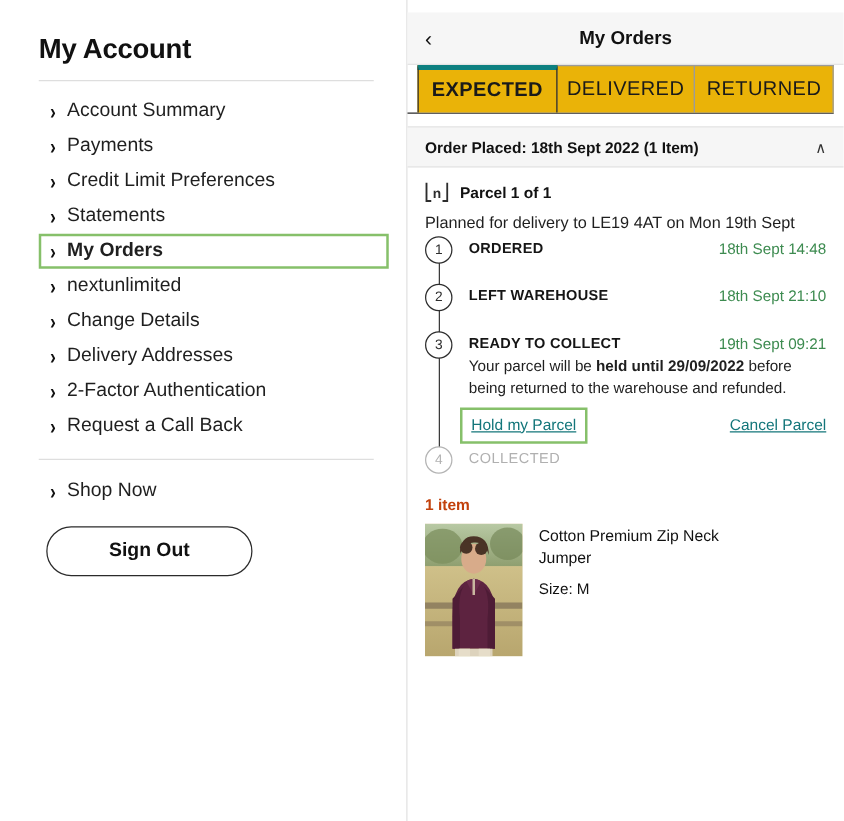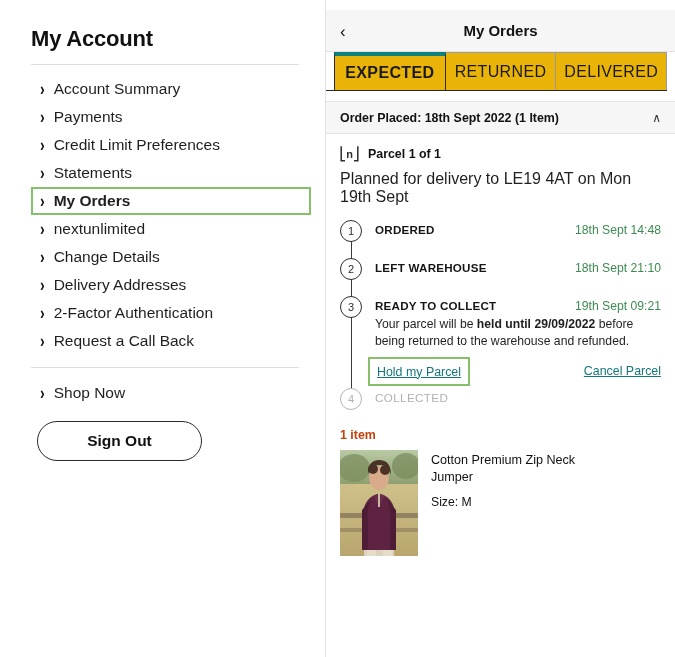--- a/index.html
+++ b/index.html
@@ -98,21 +98,21 @@
   .caret-up { font-size: 12px; color: #333; line-height: 1; }
 
   
   .parcel-block { padding: 11px 14px 0 14px; }
   .parcel-head { display: flex; align-items: center; gap: 9px; margin-bottom: 8px; }
   .n-logo {
     width: 19px; height: 17px; position: relative; flex: none;
   }
   .n-logo svg { display: block; }
   .parcel-label { font-size: 12.4px; font-weight: 700; color: #111; }
-  .planned { font-size: 16px; color: #1f1f1f; margin-bottom: 14px; }
+  .planned { font-size: 13px; color: #1f1f1f; margin-bottom: 4px; }
 
   
   .timeline { position: relative; }
   .tl-line {
     position: absolute; left: 11px; top: 20px; bottom: 17px;
     width: 1.4px; background: #3b3b3b;
   }
   .tl-step { position: relative; padding-left: 35px; min-height: 38px; }
   .tl-circle {
     position: absolute; left: 0; top: 0;
@@ -217,24 +217,24 @@
       <span class="back-chevron">‹</span>
       <span class="panel-title">My Orders</span>
     </div>
 
 
     <div class="tabs" id="tabs">
         <div class="tab active">
           <span>EXPECTED</span>
         </div>
         <div class="tab">
+          <span>DELIVERED</span>
+        </div>
+        <div class="tab">
           <span>RETURNED</span>
-        </div>
-        <div class="tab">
-          <span>DELIVERED</span>
         </div>
       </div>
     <div class="tabs-baseline"></div>
 
     <div class="order-bar">
       <span class="order-bar-label">Order Placed: 18th Sept 2022 (1 Item)</span>
       <span class="caret-up">∧</span>
     </div>
 
     <div class="parcel-block">

